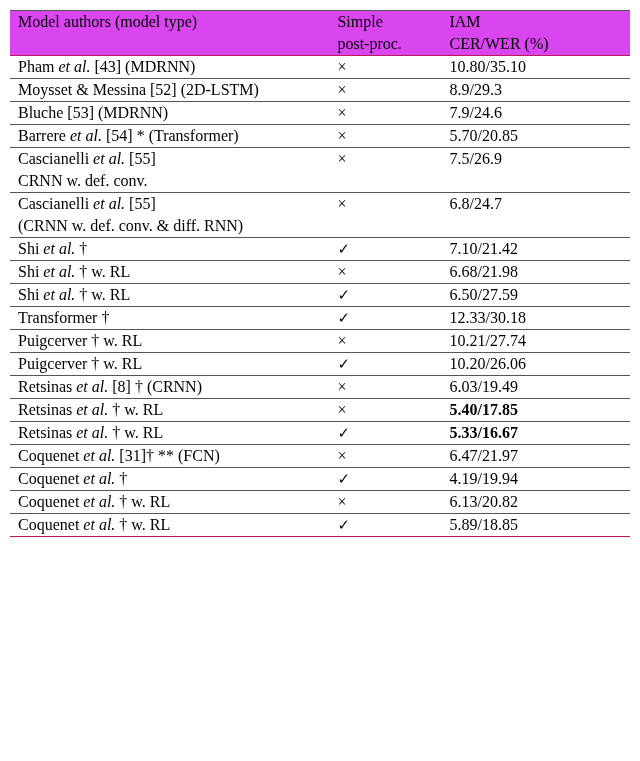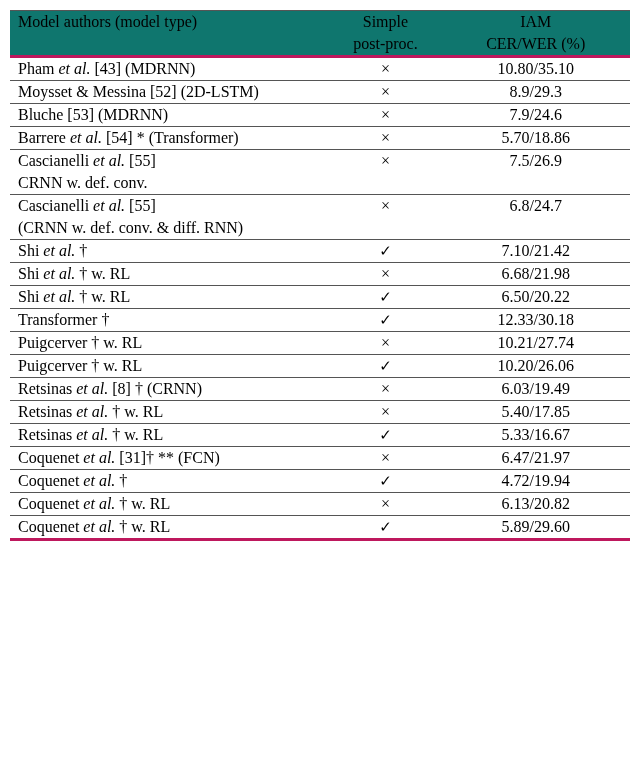--- a/index.html
+++ b/index.html
@@ -7,34 +7,34 @@
     padding: 10px;
     font-family: "Times New Roman", Times, serif;
     font-size: 16px;
     background: #fff;
     color: #000;
   }
   .tbl {
     border-collapse: collapse;
     width: 620px;
   }
-  .tbl thead tr { background: #0f766e; }
+  .tbl thead tr { background: #d946ef; }
   .tbl th, .tbl td {
     padding: 2px 8px;
     text-align: left;
     font-weight: normal;
     vertical-align: top;
   }
-  .tbl th.center, .tbl td.center { text-align: center; }
+  .tbl th.center, .tbl td.center { text-align: left; }
   .tbl tr.toprule td, .tbl tr.toprule th { border-top: 1px solid #555; }
   .tbl tr.midrule  td, .tbl tr.midrule th { border-top: 1px solid #555; }
-  .tbl tr.bottom td, .tbl tr.bottom th { border-bottom: 3px solid #be185d; }
+  .tbl tr.bottom td, .tbl tr.bottom th { border-bottom: 1px solid #be185d; }
   .em { font-style: italic; text-align: right; }
   .check { font-size: 15px; }
-  .bold { font-weight: normal; }
+  .bold { font-weight: bold; }
   .col-author { width: 320px; padding-left: 18px;}
   .col-pp { width: 100px; }
   .col-res { width: 180px; margin-top: 28px; }
 </style>
 </head>
 <body>
 
 <table class="tbl">
   <thead>
     <tr class="toprule">
@@ -60,21 +60,21 @@
         <td class="col-res center">8.9/29.3</td>
       </tr>
       <tr class="midrule">
         <td class="col-author">Bluche [53] (MDRNN)</td>
         <td class="col-pp center"><span>×</span></td>
         <td class="col-res center">7.9/24.6</td>
       </tr>
       <tr class="midrule">
         <td class="col-author">Barrere <span class="em">et al.</span> [54] * (Transformer)</td>
         <td class="col-pp center"><span>×</span></td>
-        <td class="col-res center">5.70/18.86</td>
+        <td class="col-res center">5.70/20.85</td>
       </tr>
       <tr class="midrule">
         <td class="col-author">Cascianelli <span class="em">et al.</span> [55]</td>
         <td class="col-pp center"><span>×</span></td>
         <td class="col-res center">7.5/26.9</td>
       </tr>
       <tr>
         <td class="col-author">CRNN w. def. conv.</td>
         <td class="col-pp center"></td>
         <td class="col-res center"></td>
@@ -95,21 +95,21 @@
         <td class="col-res center">7.10/21.42</td>
       </tr>
       <tr class="midrule">
         <td class="col-author">Shi <span class="em">et al.</span> † w. RL</td>
         <td class="col-pp center"><span>×</span></td>
         <td class="col-res center">6.68/21.98</td>
       </tr>
       <tr class="midrule">
         <td class="col-author">Shi <span class="em">et al.</span> † w. RL</td>
         <td class="col-pp center"><span class="check">✓</span></td>
-        <td class="col-res center">6.50/20.22</td>
+        <td class="col-res center">6.50/27.59</td>
       </tr>
       <tr class="midrule">
         <td class="col-author">Transformer †</td>
         <td class="col-pp center"><span class="check">✓</span></td>
         <td class="col-res center">12.33/30.18</td>
       </tr>
       <tr class="midrule">
         <td class="col-author">Puigcerver † w. RL</td>
         <td class="col-pp center"><span>×</span></td>
         <td class="col-res center">10.21/27.74</td>
@@ -135,26 +135,26 @@
         <td class="col-res center"><span class="bold">5.33/16.67</span></td>
       </tr>
       <tr class="midrule">
         <td class="col-author">Coquenet <span class="em">et al.</span> [31]† ** (FCN)</td>
         <td class="col-pp center"><span>×</span></td>
         <td class="col-res center">6.47/21.97</td>
       </tr>
       <tr class="midrule">
         <td class="col-author">Coquenet <span class="em">et al.</span> †</td>
         <td class="col-pp center"><span class="check">✓</span></td>
-        <td class="col-res center">4.72/19.94</td>
+        <td class="col-res center">4.19/19.94</td>
       </tr>
       <tr class="midrule">
         <td class="col-author">Coquenet <span class="em">et al.</span> † w. RL</td>
         <td class="col-pp center"><span>×</span></td>
         <td class="col-res center">6.13/20.82</td>
       </tr>
       <tr class="midrule bottom">
         <td class="col-author">Coquenet <span class="em">et al.</span> † w. RL</td>
         <td class="col-pp center"><span class="check">✓</span></td>
-        <td class="col-res center">5.89/29.60</td>
+        <td class="col-res center">5.89/18.85</td>
       </tr>
     </tbody>
 </table>
 
 </body></html>

